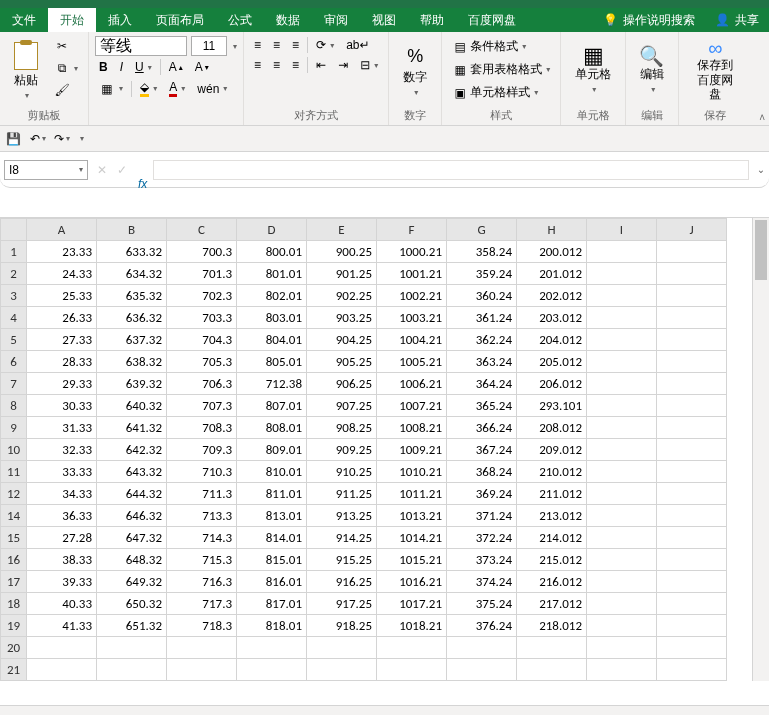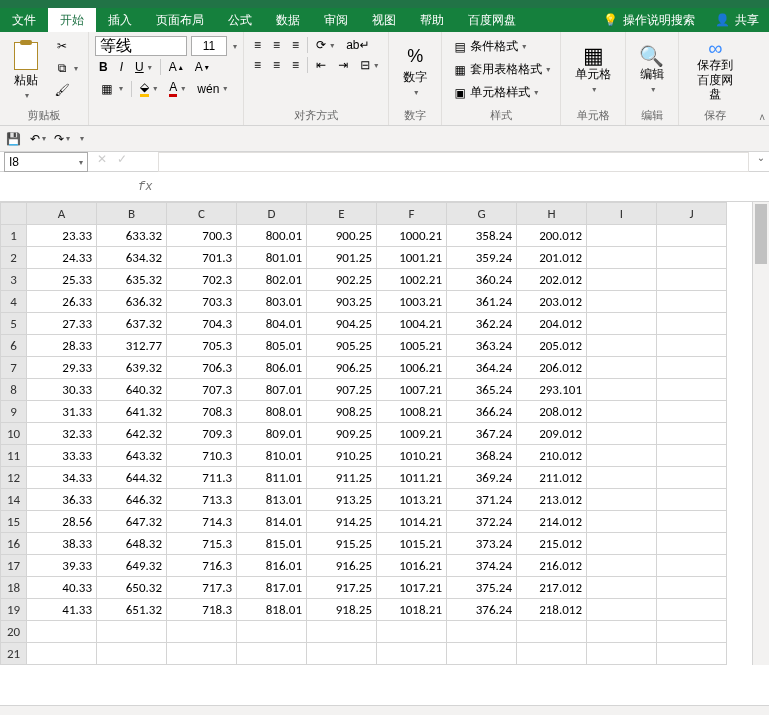--- a/index.html
+++ b/index.html
@@ -26,25 +26,25 @@
 .font-sel { width:92px; height:20px; border:1px solid #ababab; background:#fff; font-size:16px; padding:0 4px; }
 .size-sel { width:36px; height:20px; border:1px solid #ababab; background:#fff; font-size:12px; text-align:center; }
 .ic { display:inline-flex; width:16px; height:16px; align-items:center; justify-content:center; }
 .collapse { position:absolute; right:4px; bottom:2px; color:#666; cursor:pointer; font-size:10px; }
 
 
 .qat { height:26px; background:#f3f2f1; border-bottom:1px solid #d4d4d4; display:flex; align-items:center; padding:0 6px; gap:8px; }
 .qat .ic { cursor:pointer; }
 
 
-.nfbar { height:20px; background:#fff; border-bottom:1px solid #d4d4d4; display:flex; align-items:flex-start; }
+.nfbar { height:36px; background:#fff; border-bottom:1px solid #d4d4d4; display:flex; align-items:center;border-radius:10px; }
 .namebox { width:84px; height:20px; border:1px solid #ababab; margin:0 4px; padding:0 4px; font-size:12px; background:#fff; display:flex; align-items:center; }
 .namebox .dd { margin-left:auto; }
 .fx-btn { width:20px; text-align:center; color:#888; cursor:pointer; }
-.fx-lbl { font-style:italic; font-family:Liberation Mono, monospace; padding:0 6px; color:#737373;margin-top:28px; }
+.fx-lbl { font-style:italic; font-family:Liberation Sans, sans-serif; padding:0 6px; color:#0369a1;margin-top:28px; }
 .formula { flex:1; height:20px; border:1px solid #e1dfdd; background:#fff; margin-right:4px; }
 .expand { width:16px; text-align:center; color:#666; cursor:pointer; font-size:10px; }
 
 
 .gap { height:30px; background:#fff; border-bottom:1px solid #d4d4d4; }
 
 
 .grid-wrap { position:relative; }
 table.grid { border-collapse:collapse; table-layout:fixed; }
 .grid th, .grid td { border:1px solid #d4d4d4; font-size:13px; font-family:Calibri,"DengXian",sans-serif; height:22px; padding:0 4px; overflow:hidden; white-space:nowrap; }
@@ -355,36 +355,36 @@
           <td class="col-w">904.25</td>
           <td class="col-w">1004.21</td>
           <td class="col-w">362.24</td>
           <td class="col-w">204.012</td>
           <td class="col-w"></td>
           <td class="col-w"></td>
         </tr>
         <tr>
           <th class="rowhdr">6</th>
           <td class="col-w">28.33</td>
-          <td class="col-w">312.77</td>
+          <td class="col-w">638.32</td>
           <td class="col-w">705.3</td>
           <td class="col-w">805.01</td>
           <td class="col-w">905.25</td>
           <td class="col-w">1005.21</td>
           <td class="col-w">363.24</td>
           <td class="col-w">205.012</td>
           <td class="col-w"></td>
           <td class="col-w"></td>
         </tr>
         <tr>
           <th class="rowhdr">7</th>
           <td class="col-w">29.33</td>
           <td class="col-w">639.32</td>
           <td class="col-w">706.3</td>
-          <td class="col-w">806.01</td>
+          <td class="col-w">712.38</td>
           <td class="col-w">906.25</td>
           <td class="col-w">1006.21</td>
           <td class="col-w">364.24</td>
           <td class="col-w">206.012</td>
           <td class="col-w"></td>
           <td class="col-w"></td>
         </tr>
         <tr>
           <th class="rowhdr">8</th>
           <td class="col-w">30.33</td>
@@ -458,21 +458,21 @@
           <td class="col-w">813.01</td>
           <td class="col-w">913.25</td>
           <td class="col-w">1013.21</td>
           <td class="col-w">371.24</td>
           <td class="col-w">213.012</td>
           <td class="col-w"></td>
           <td class="col-w"></td>
         </tr>
         <tr>
           <th class="rowhdr">15</th>
-          <td class="col-w">28.56</td>
+          <td class="col-w">27.28</td>
           <td class="col-w">647.32</td>
           <td class="col-w">714.3</td>
           <td class="col-w">814.01</td>
           <td class="col-w">914.25</td>
           <td class="col-w">1014.21</td>
           <td class="col-w">372.24</td>
           <td class="col-w">214.012</td>
           <td class="col-w"></td>
           <td class="col-w"></td>
         </tr>

